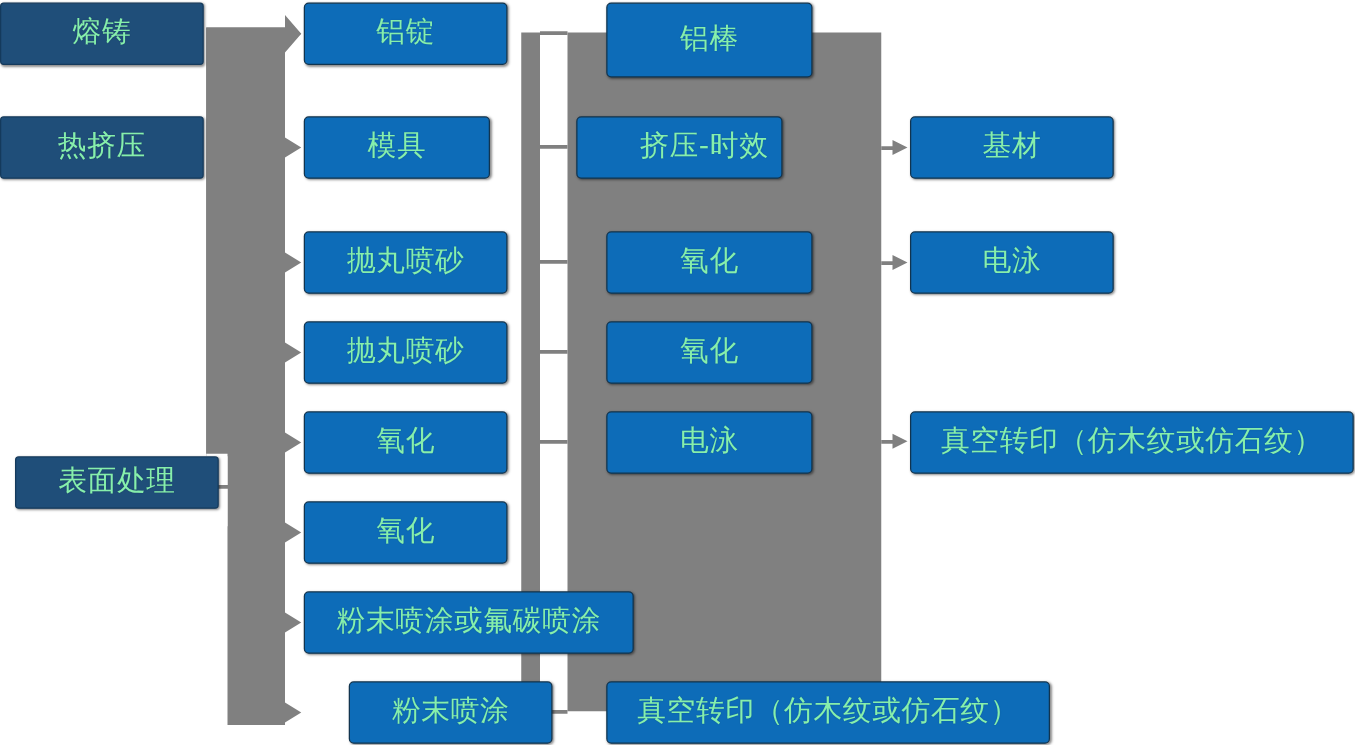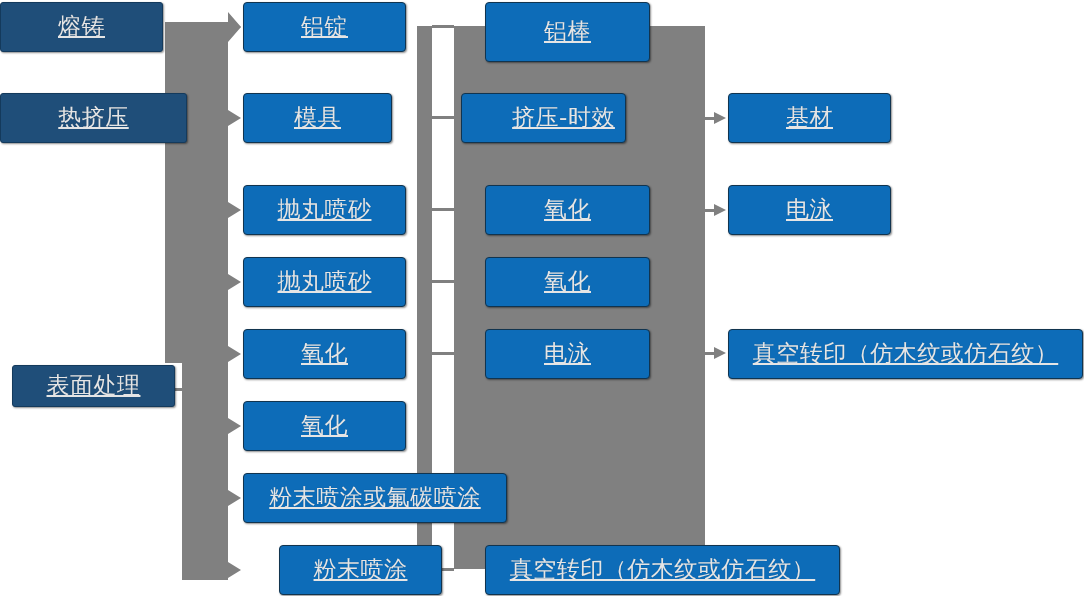--- a/index.html
+++ b/index.html
@@ -28,31 +28,30 @@
     pointer-events: none;
   }
 
   
   .node {
     position: absolute;
     box-sizing: border-box;
     display: flex;
     align-items: center;
     justify-content: center;
-    color: #e5e5e5;
+    color: #86efac;
     border: 1px solid #17375e;
     border-radius: 4px;
     font-size: 23px;
     line-height: 1.1;
     letter-spacing: 0.5px;
     white-space: nowrap;
     text-shadow: 0 0 1px rgba(0,0,0,0.25);
     box-shadow: 1px 1px 2px rgba(0,0,0,0.45);
     z-index: 5;
-    text-decoration: underline;
   }
   .node.dark {
     background: #1f4e79;
     border-color: #143a5c;
     border-radius: 3px;
   }
   .node.bright {
     background: #0d6cb8;
     border-color: #11344f;
   }
@@ -115,21 +114,21 @@
       <path d="M 714,204 L 726,210 L 714,216 Z"></path>
       <rect x="705" y="352" width="13" height="3"></rect>
       <path d="M 714,347 L 726,353 L 714,359 Z"></path>
     </g>
   </svg>
 
   <div id="nodes">
       <div class="node dark" style="left: 0px; top: 2px; width: 163px; height: 50px;">
         <span class="node-label">熔铸</span>
       </div>
-      <div class="node dark" style="left: 0px; top: 93px; width: 187px; height: 50px;">
+      <div class="node dark" style="left: 0px; top: 93px; width: 163px; height: 50px;">
         <span class="node-label">热挤压</span>
       </div>
       <div class="node dark" style="left: 12px; top: 365px; width: 163px; height: 42px;">
         <span class="node-label">表面处理</span>
       </div>
       <div class="node bright" style="left: 243px; top: 2px; width: 163px; height: 50px;">
         <span class="node-label">铝锭</span>
       </div>
       <div class="node bright" style="left: 243px; top: 93px; width: 149px; height: 50px;">
         <span class="node-label">模具</span>

